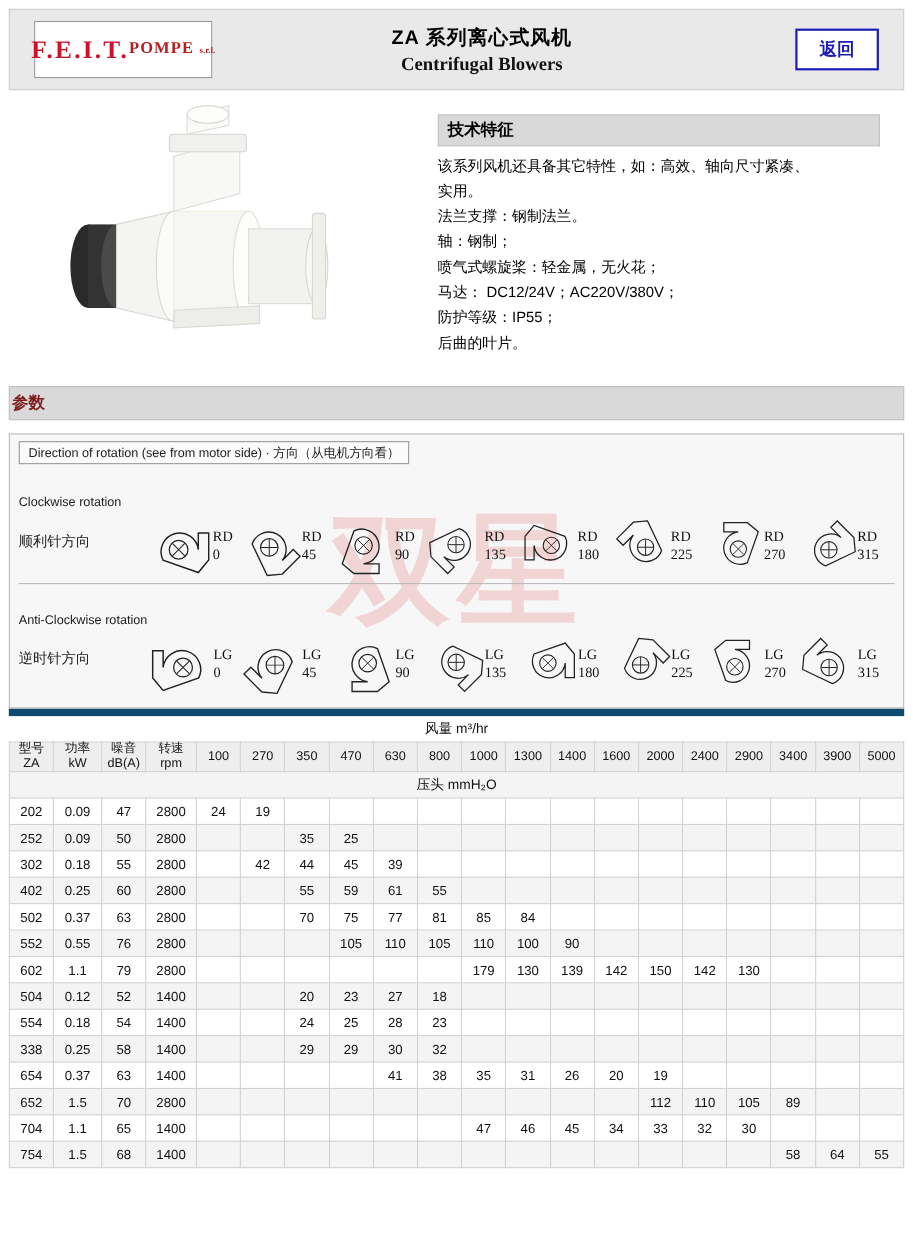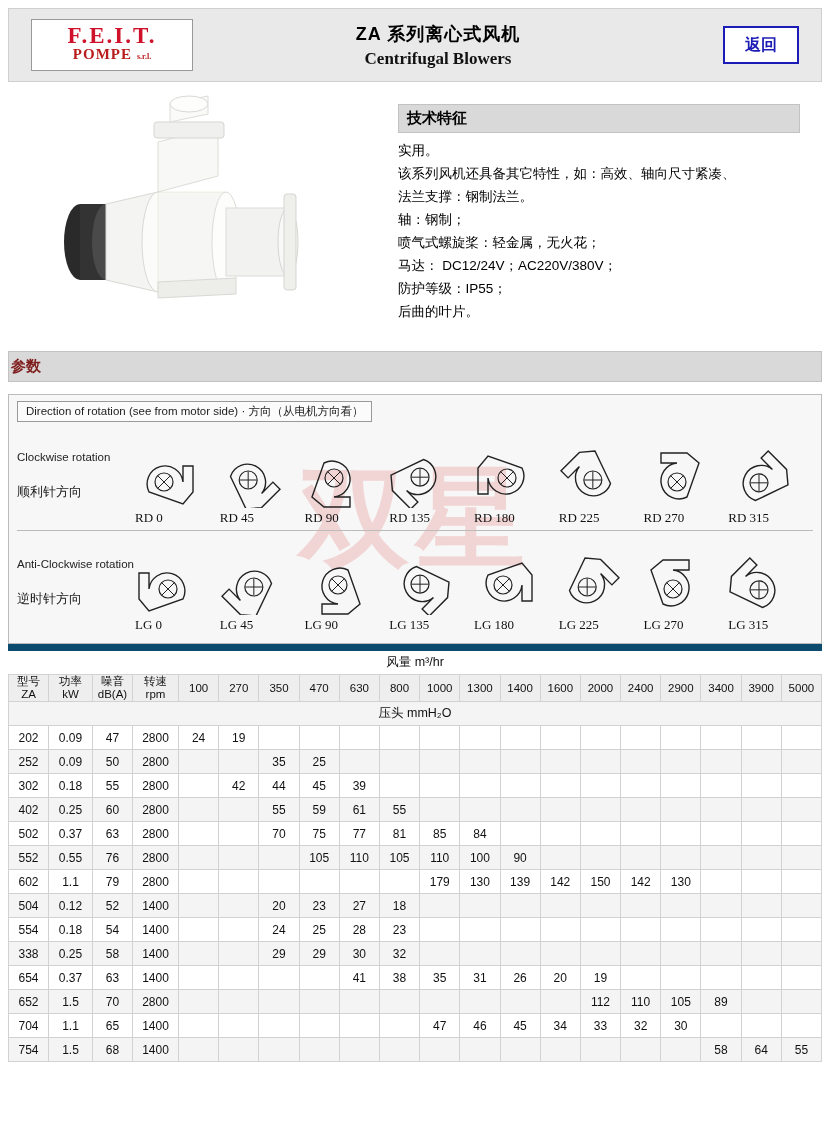--- a/index.html
+++ b/index.html
@@ -16,21 +16,21 @@
   .header{
     position:relative;
     height:72px;
     background:#e9e9e9;
     border:1px solid #cfcfcf;
     display:flex;align-items:center;
   }
   .logo{
     width:160px;height:50px;margin-left:22px;
     background:#ffffff;border:1px solid #999;
-    display:flex;flex-direction:column;align-items:center;justify-content:center;
+    display:flex;flex-direction:row;align-items:center;justify-content:center;
     box-shadow:0 0 0 1px #fff inset;
   }
   .logo-top{
     font-family:"Liberation Serif", serif;
     font-weight:bold;font-size:23px;letter-spacing:2px;color:#d0112b;
     line-height:21px;
   }
   .logo-bot{
     font-family:"Liberation Serif", serif;
     font-weight:bold;font-size:15px;letter-spacing:1px;color:#b91c1c;
@@ -98,21 +98,21 @@
     display:inline-block;padding:2px 8px;font-size:11.5px;color:#222;
     margin-bottom:4px;
   }
   .rot-row{display:flex;align-items:flex-end;height:100px;}
   .rot-label{
     width:118px;font-size:11.5px;line-height:16px;color:#222;
     padding-bottom:26px;
   }
   .rot-label .cn{font-size:13px;margin-top:19px;}
   .rot-items{flex:1;display:flex;}
-  .rot-item{flex:1;display:flex;flex-direction:column;align-items:flex-start;}
+  .rot-item{flex:1;display:flex;flex-direction:row;align-items:center;}
   .rot-item .lbl{font-size:13px;margin-top:2px;color:#111;font-family:"Liberation Serif", serif;}
   .rot-sep{border-top:1px solid #bbb;margin:4px 0 2px 0;}
 
   
   .flow-head{
     text-align:center;font-size:12.5px;padding:3px 0 3px 0;
     border-top:7px solid #0c4a6e;
   }
   table.data{
     border-collapse:collapse;width:100%;font-size:12px;
@@ -181,22 +181,22 @@
         <rect x="146" y="40" width="70" height="16" rx="3" fill="#f0f0ee" stroke="#d5d5d1"></rect>
         <path d="M162 40 L162 22 L200 14 L200 32 Z" fill="#fafaf8" stroke="#dcdcd8"></path>
         <ellipse cx="181" cy="22" rx="19" ry="8" fill="#fdfdfb" stroke="#d8d8d4"></ellipse>
 
         <path d="M150 200 L150 216 L228 212 L228 196 Z" fill="#ededea" stroke="#d8d8d4"></path>
       </svg>
     </div>
     <div class="spec">
       <div class="spec-head">技术特征</div>
       <div class="spec-list">
+        <div>该系列风机还具备其它特性，如：高效、轴向尺寸紧凑、</div>
         <div>实用。</div>
-        <div>该系列风机还具备其它特性，如：高效、轴向尺寸紧凑、</div>
         <div>法兰支撑：钢制法兰。</div>
         <div>轴：钢制；</div>
         <div>喷气式螺旋桨：轻金属，无火花；</div>
         <div>马达：  DC12/24V；AC220V/380V；</div>
         <div>防护等级：IP55；</div>
         <div>后曲的叶片。</div>
       </div>
     </div>
   </div>
 

